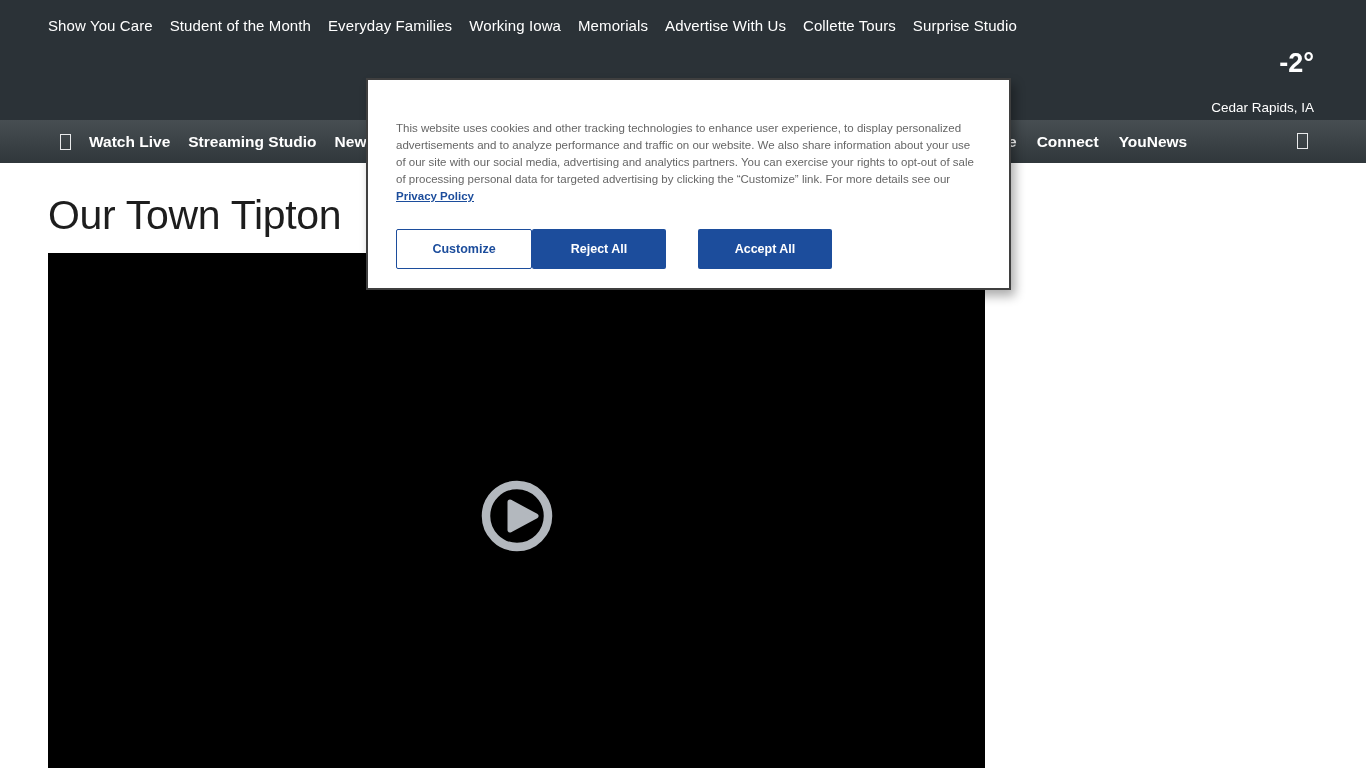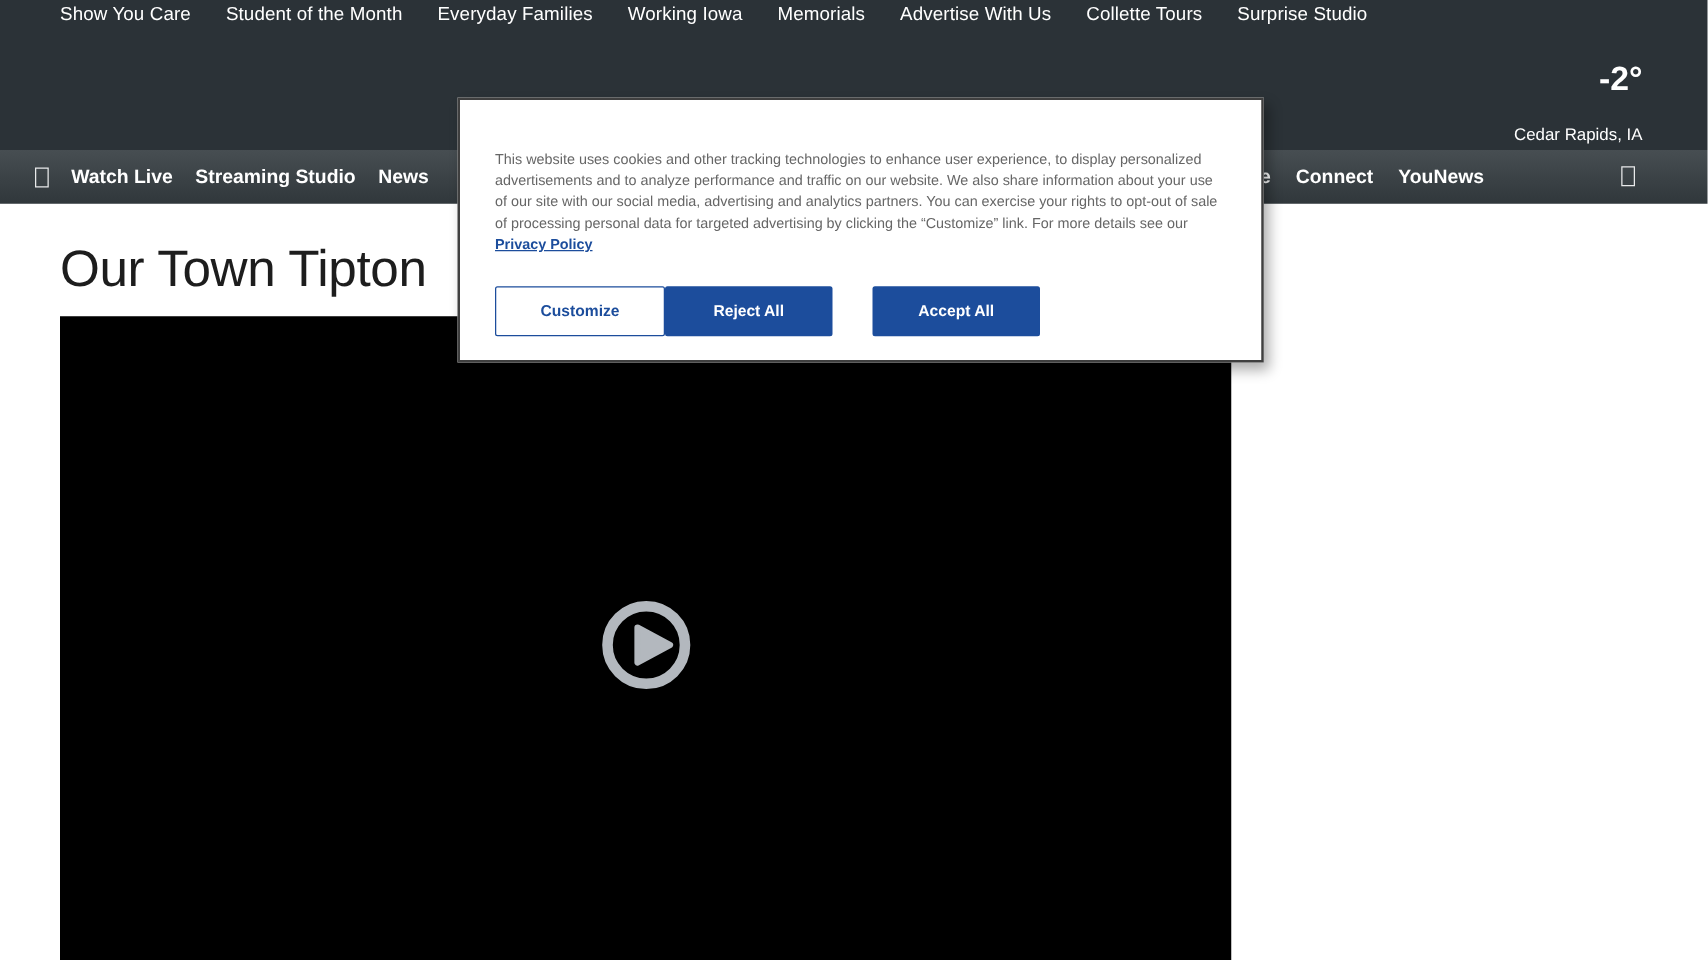--- a/index.html
+++ b/index.html
@@ -2,31 +2,31 @@
 <html style="--accent: #1c4d9c; --header_bg: #2b3237; --nav_grad_top: #474e52; --nav_grad_bottom: #30373b; --heading: #1d1d1d; --dialog_text: #666666; --dialog_border: #3f3f3f; --video_bg: #000000; --play_icon: #b3b8be;"><head>
 <meta charset="utf-8">
 <style>
   * { margin:0; padding:0; box-sizing:border-box; }
   html,body { width:1366px; height:768px; overflow:hidden; background:#fff;
     font-family:"Liberation Sans", sans-serif; }
 
   
   .topbar { position:absolute; left:0; top:0; width:1366px; height:120px;
     background:var(--header_bg); }
-  .toplinks { display:flex; gap:28px; padding:3px 0 0 48px; }
+  .toplinks { display:flex; gap:17px; padding:17px 0 0 48px; }
   .toplinks a { color:#fff; font-size:15px; text-decoration:none; white-space:nowrap;
     letter-spacing:.1px; cursor:pointer; }
   .weather { position:absolute; right:52px; top:49px; text-align:right; color:#fff; cursor:pointer; }
   .weather .temp { font-size:27px; font-weight:700; line-height:1.1; }
   .weather .loc  { font-size:13.5px; margin-top:21px; font-weight:400; }
 
   
   .mainnav { position:absolute; left:0; top:120px; width:1366px; height:43px;
     background:linear-gradient(180deg, var(--nav_grad_top) 0%, var(--nav_grad_bottom) 100%);
-    display:flex; align-items:center; padding-left:28px; gap:18px; }
+    display:flex; align-items:center; padding-left:60px; gap:18px; }
   .mainnav a { color:#fff; font-size:15.5px; font-weight:700; text-decoration:none;
     white-space:nowrap; cursor:pointer; }
   .tofu { display:inline-block; width:11px; height:16px;
     border:1.5px solid #e9eaeb; cursor:pointer; flex:0 0 auto; }
   .nav-right { position:absolute; left:1008px; top:0; height:43px;
     display:flex; align-items:center; gap:20px; }
   .nav-search { position:absolute; left:1297px; top:13px; }
 
   
   .page-title { position:absolute; left:48px; top:192px; font-size:41px;

